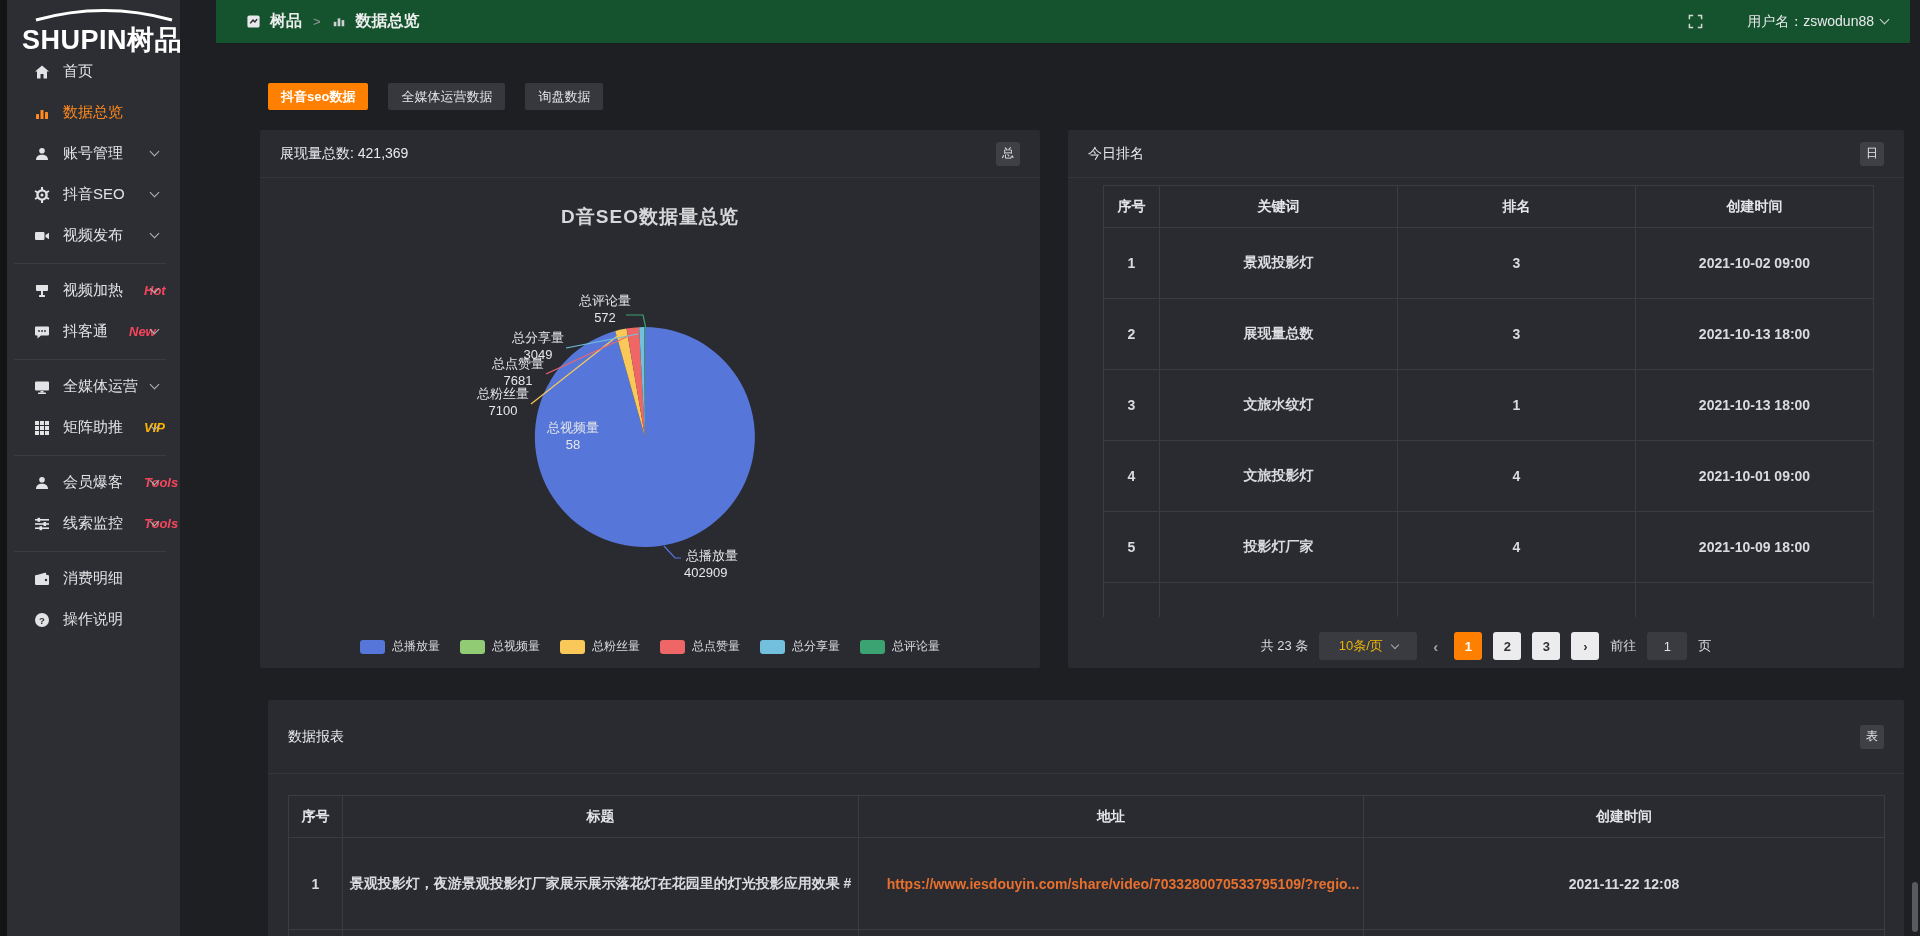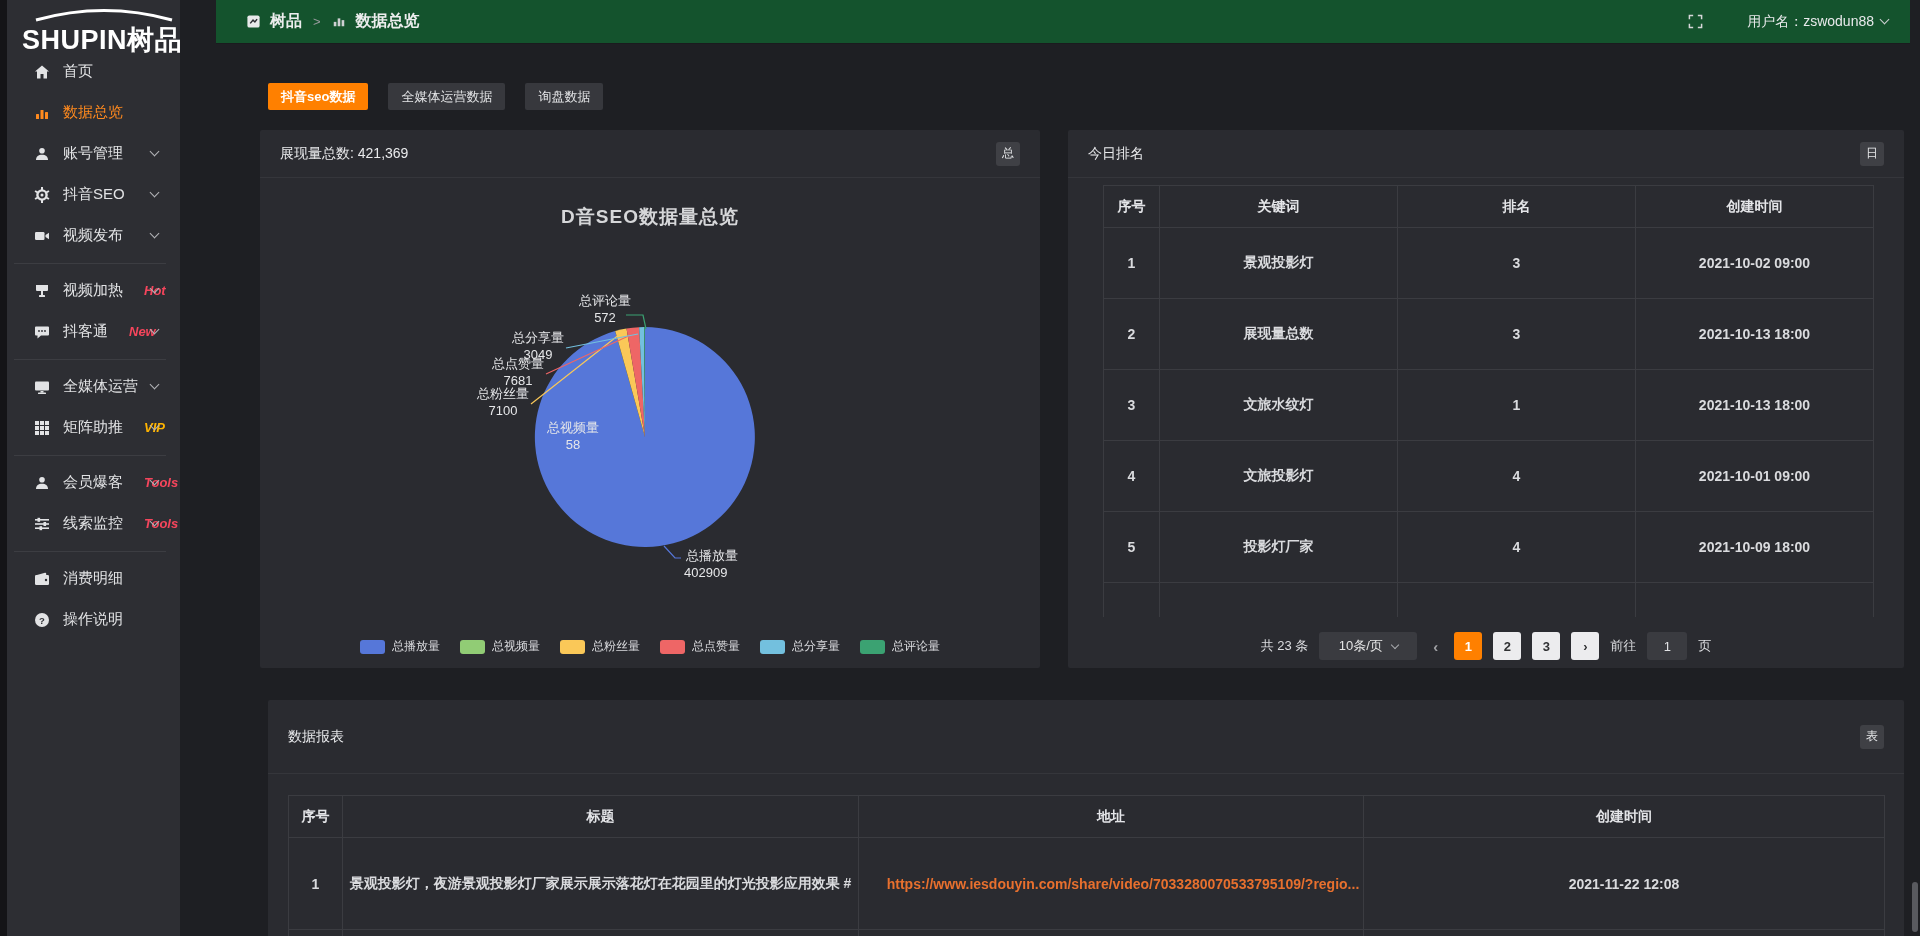--- a/index.html
+++ b/index.html
@@ -62,21 +62,21 @@
   .dtable th,.dtable td{border:1px solid #3b3c41;text-align:center;font-weight:bold;
     color:#dadbde;font-size:14px;overflow:hidden}
   .dtable th{height:42px;color:#e4e5e8}
   .rank-table{position:absolute;left:35px;top:55px;width:770px}
   .rank-table td{height:71px}
   tr.clip td{height:34px;border-bottom:none}
 
   .pager{position:absolute;left:0;top:502px;width:100%;display:flex;justify-content:center;
     align-items:center;gap:11px;font-size:13px;color:#dcdde0}
   .pager-select{width:98px;height:28px;background:#3a3b40;border-radius:3px;display:flex;
-    align-items:center;justify-content:center;gap:9px;color:#e5e5e5;cursor:pointer;font-size:13px}
+    align-items:center;justify-content:center;gap:9px;color:#eab308;cursor:pointer;font-size:13px}
   .sel-caret{width:6px;height:6px;border-right:1.4px solid #a9aaae;border-bottom:1.4px solid #a9aaae;
     transform:rotate(45deg);margin-top:-3px}
   .pg-prev{color:#9fa0a4;font-size:15px;padding:0 5px;cursor:pointer;font-weight:bold}
   .pg{min-width:28px;height:28px;border-radius:3px;background:#ececee;color:#303133;display:flex;
     align-items:center;justify-content:center;font-size:13px;cursor:pointer;font-weight:bold}
   .pg.active{background:#ff8000;color:#fff}
   .goto-input{width:40px;height:28px;background:#3a3b40;border-radius:3px;color:#e2e3e5;
     text-align:center;border:none;font-size:13px;outline:none}
 
   #reportCard{left:52px;top:656px;width:1636px;height:300px}

